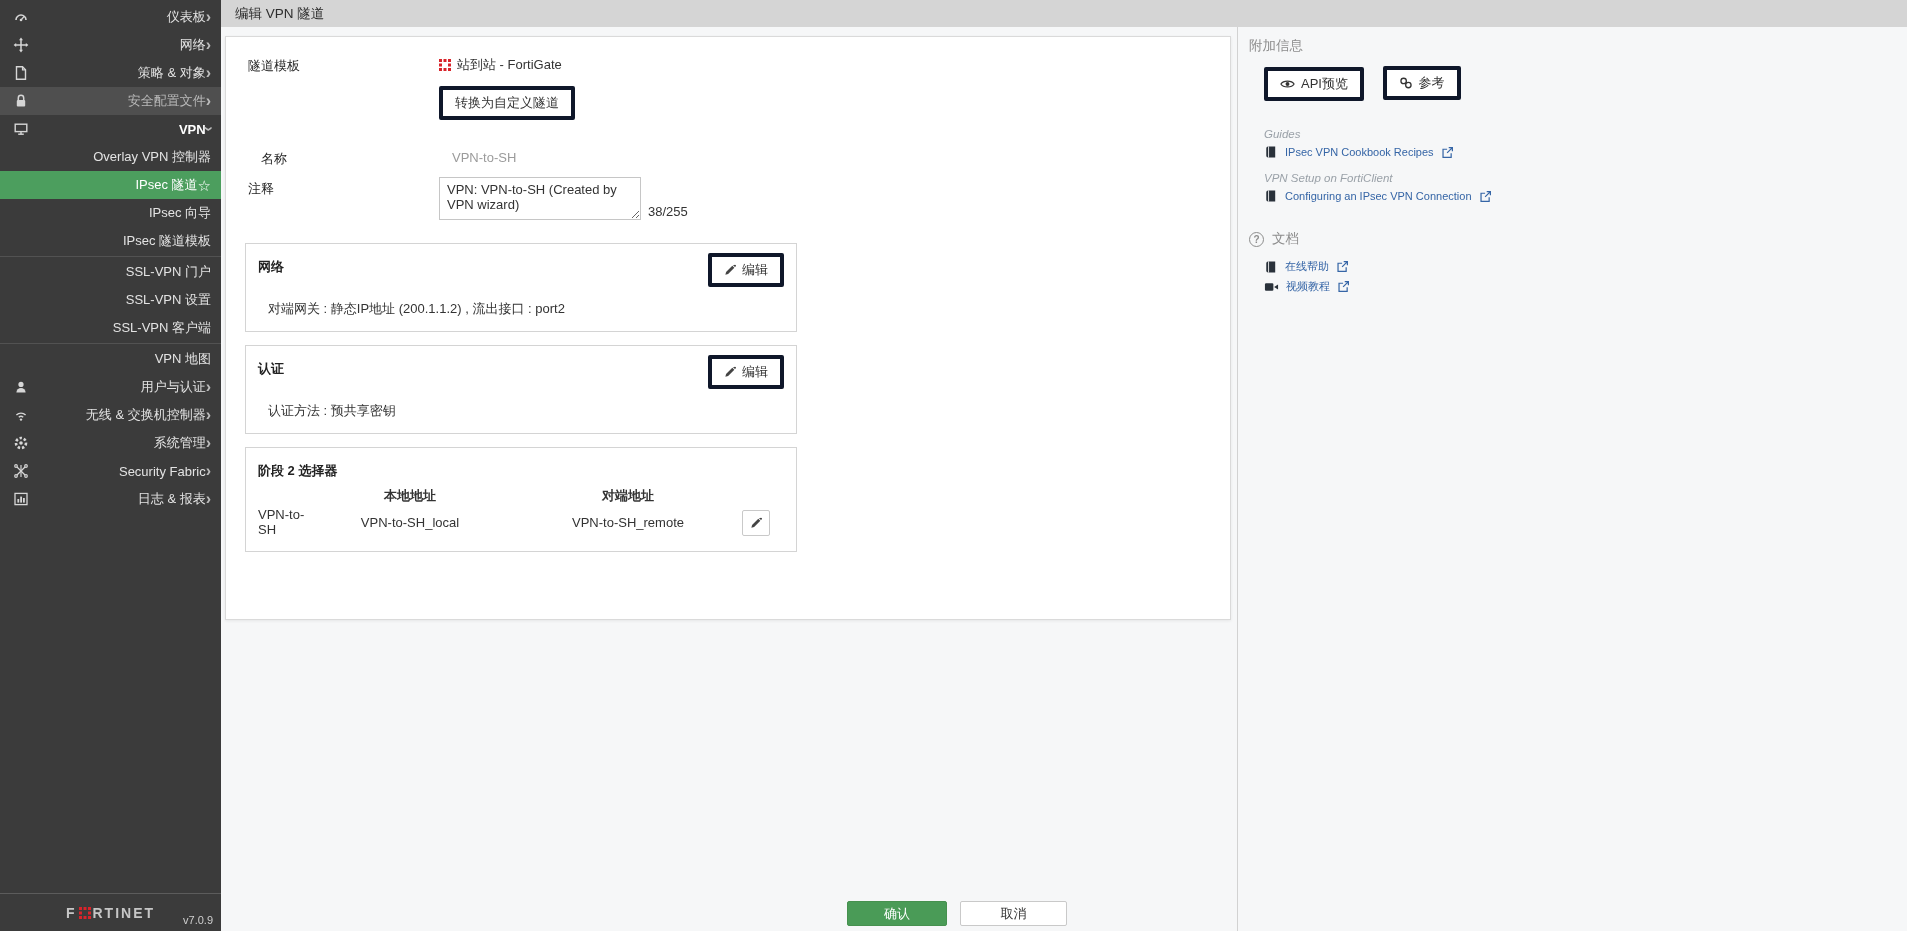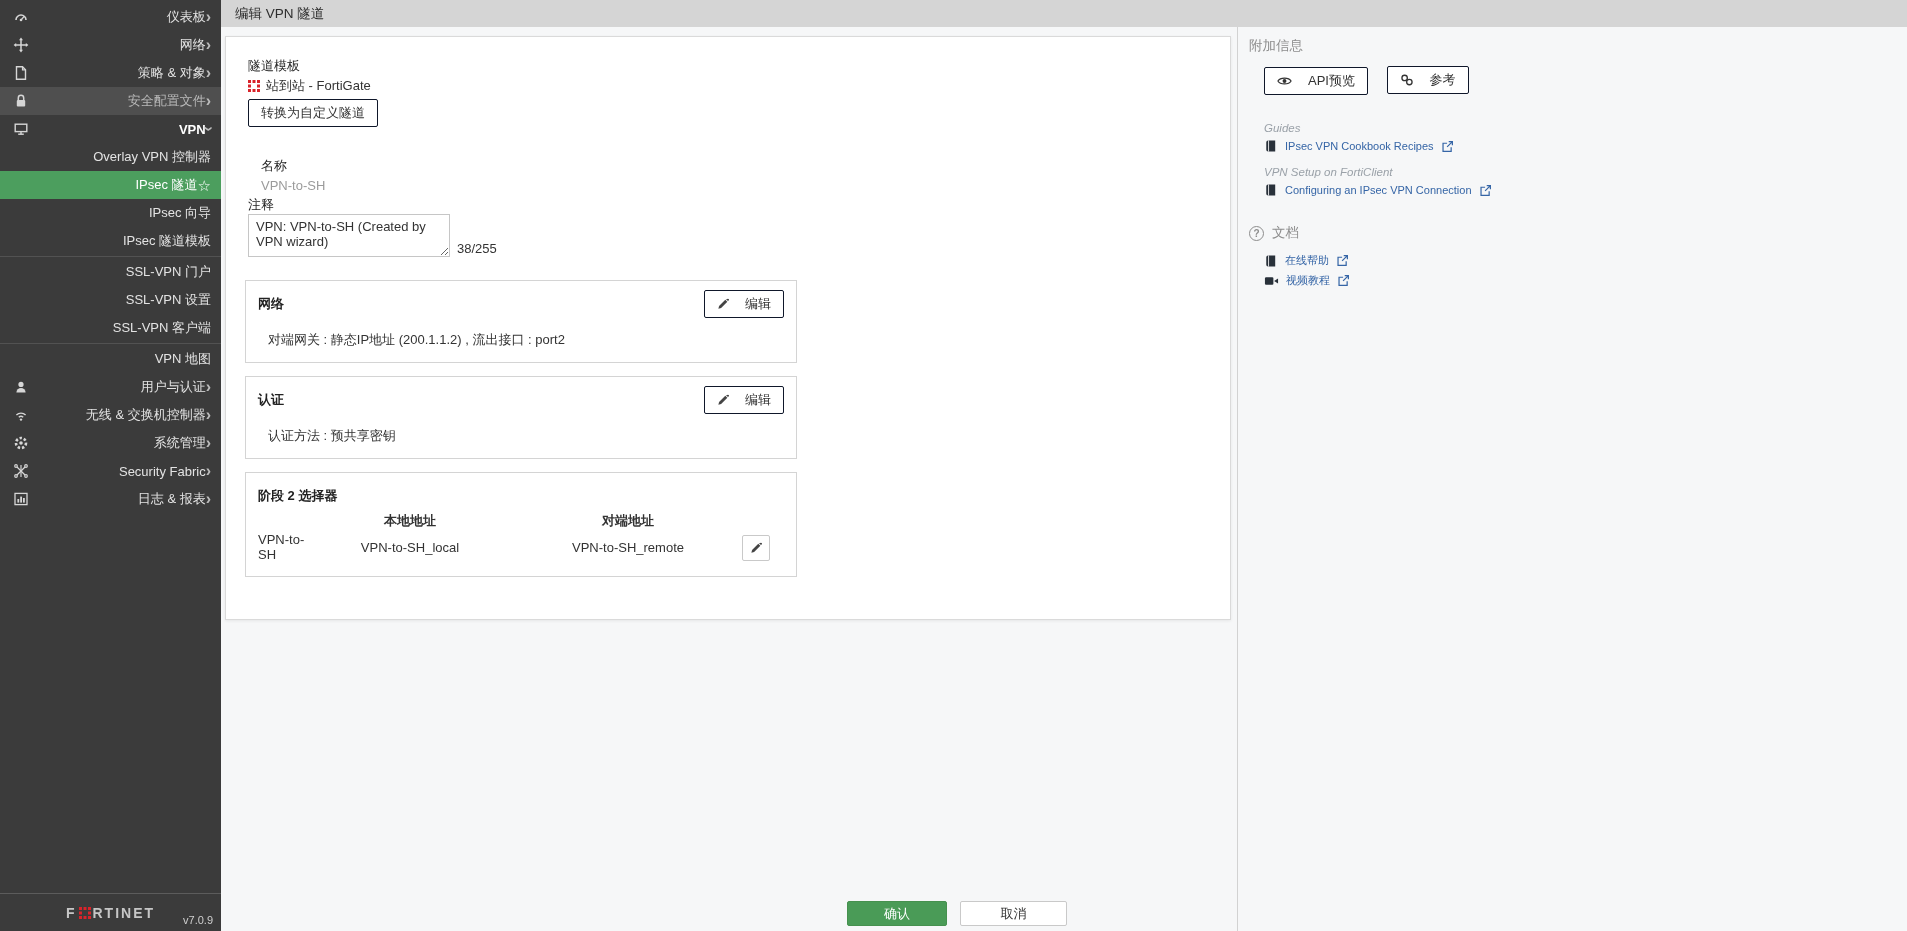--- a/index.html
+++ b/index.html
@@ -31,29 +31,29 @@
 
   
   .main{flex:1;display:flex;flex-direction:column;height:100%;min-width:0;}
   .header-bar{height:27px;background:#d5d5d5;display:flex;align-items:center;
     padding-left:14px;font-size:13.5px;color:#2e2e2e;flex:none;}
   .content{position:relative;flex:1;background:#f6f7f8;}
 
   .card{position:absolute;left:4px;top:9px;width:1006px;height:584px;background:#fff;
     border:1px solid #dadada;box-shadow:0 1px 3px rgba(0,0,0,.07);box-sizing:border-box;
     padding:17px 22px;font-size:13px;color:#333;}
-  .frow{display:flex;flex-direction:column;}
+  .frow{display:flex;}
   .flabel{width:191px;flex:none;color:#262626;padding-top:3px;}
   .fctrl{flex:1;}
-  .tpl-value{display:flex;align-items:center;gap:6px;margin-bottom:4px;padding-top:2px;}
-  .btn{display:inline-flex;align-items:center;gap:16px;background:#fff;border:1px solid #0f172a;
+  .tpl-value{display:flex;align-items:center;gap:6px;margin-bottom:12px;padding-top:2px;}
+  .btn{display:inline-flex;align-items:center;gap:6px;background:#fff;border:4px solid #0f172a;
     border-radius:2px;padding:4px 12px;font-size:13px;color:#333;font-family:inherit;cursor:pointer;}
   .name-value{color:#9b9b9b;padding-top:3px;}
   .row-name{margin-top:27px;margin-left:13px;}
-  .row-comment{}
+  .row-comment{margin-top:9px;}
   .comment-wrap{display:flex;align-items:flex-end;gap:7px;}
   textarea.comment{width:186px;height:33px;resize:both;border:1px solid #c6c6c6;
     font:13px "Liberation Sans","DejaVu Sans",sans-serif;color:#333;padding:4px 7px;}
   .counter{font-size:13px;color:#333;padding-bottom:1px;}
 
   .sbox{width:552px;box-sizing:border-box;border:1px solid #d4d4d4;background:#fff;
     padding:9px 12px 13px;margin:0 0 13px -3px;}
   .sbox.first{margin-top:23px;}
   .sbox-head{display:flex;align-items:flex-start;justify-content:space-between;}
   .sbox-title{font-weight:bold;font-size:13px;color:#222;padding-top:5px;}

